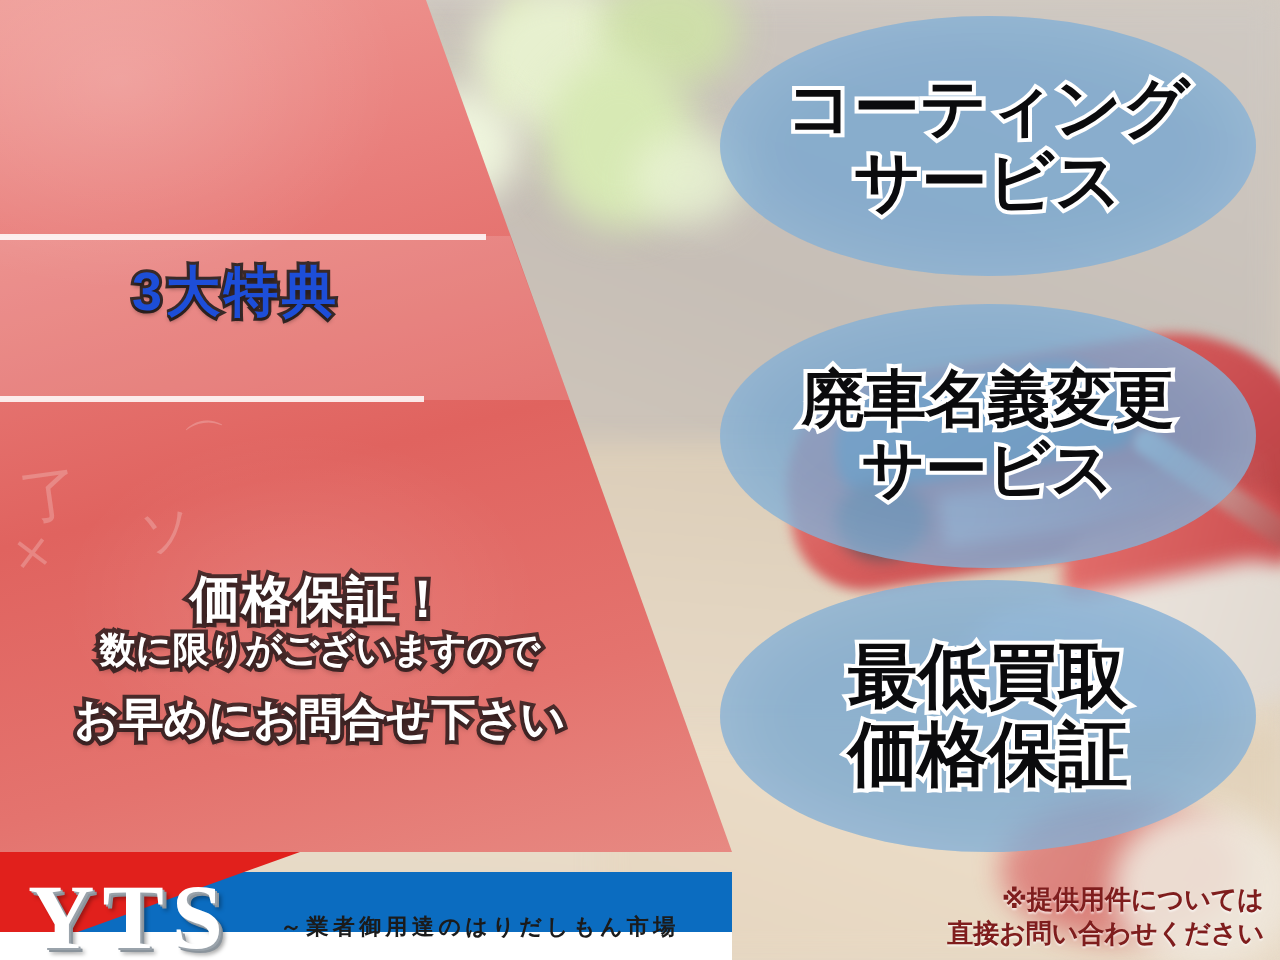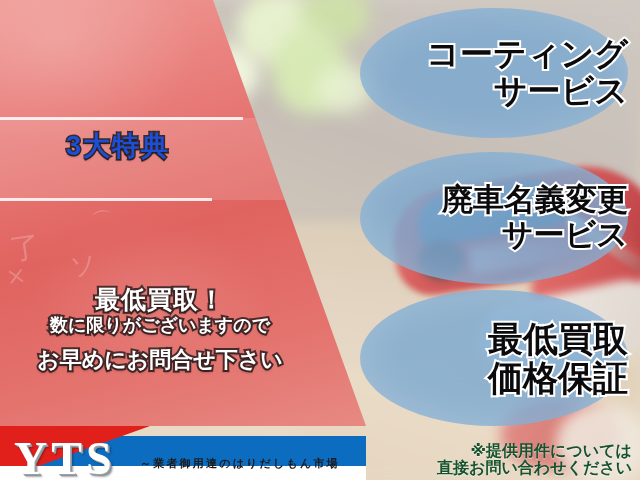--- a/index.html
+++ b/index.html
@@ -154,21 +154,21 @@
     text-shadow:0 2px 3px rgba(0,0,0,.4);
   }
   .lead.p1{top:283px;font-size:25px;letter-spacing:1px;}
   .lead.p2{top:313px;font-size:18px;letter-spacing:0px;}
   .lead.p3{top:345px;font-size:22px;letter-spacing:0px;}
 
   
   .ell{
     position:absolute;border-radius:50%;
     background:rgba(118,166,209,.78);
-    display:flex;flex-direction:column;align-items:flex-end;justify-content:center;
+    display:flex;flex-direction:column;align-items:center;justify-content:center;
     box-shadow:inset 0 0 40px rgba(255,255,255,.18);
   }
   .ell.e1{left:360px;top:8px;width:268px;height:130px;}
   .ell.e2{left:360px;top:152px;width:268px;height:132px;}
   .ell.e3{left:360px;top:290px;width:268px;height:136px;}
 
   .ell span{
     display:block;line-height:1.12;text-align:center;white-space:nowrap;
     font-weight:bold;color:#0b0b0d;
     -webkit-text-stroke:4px #ffffff;
@@ -210,21 +210,21 @@
   }
   .tagline{
     position:absolute;left:140px;top:456px;width:226px;
     font-size:11px;letter-spacing:2.2px;color:#1b1b1b;font-weight:bold;
     white-space:nowrap;
   }
 
   
   .note{
     position:absolute;right:8px;text-align:right;white-space:nowrap;
-    font-size:16px;font-weight:bold;color:#14532d;
+    font-size:13px;font-weight:bold;color:#7f1d1d;
     text-shadow:0 1px 1px rgba(255,255,255,.65);
   }
   .note.n1{top:441px;}
   .note.n2{top:458px;}
 </style>
 </head>
 <body>
 
 <div id="banner">
 
@@ -262,21 +262,21 @@
   <div class="ghost g4">⌒</div>
   <div class="ghost g1">了</div>
   <div class="ghost g2">ソ</div>
   <div class="ghost g3">×</div>
 
   <div class="hline top"></div>
   <div class="hline bot"></div>
 
   <div class="kicker k1">3大特典</div>
 
-  <div class="lead p1">最低買取！</div>
+  <div class="lead p1">価格保証！</div>
   <div class="lead p2">数に限りがございますので</div>
   <div class="lead p3">お早めにお問合せ下さい</div>
 
   <div class="ell e1">
     <span>コーティング</span>
     <span>サービス</span>
   </div>
   <div class="ell e2">
     <span>廃車名義変更</span>
     <span>サービス</span>

